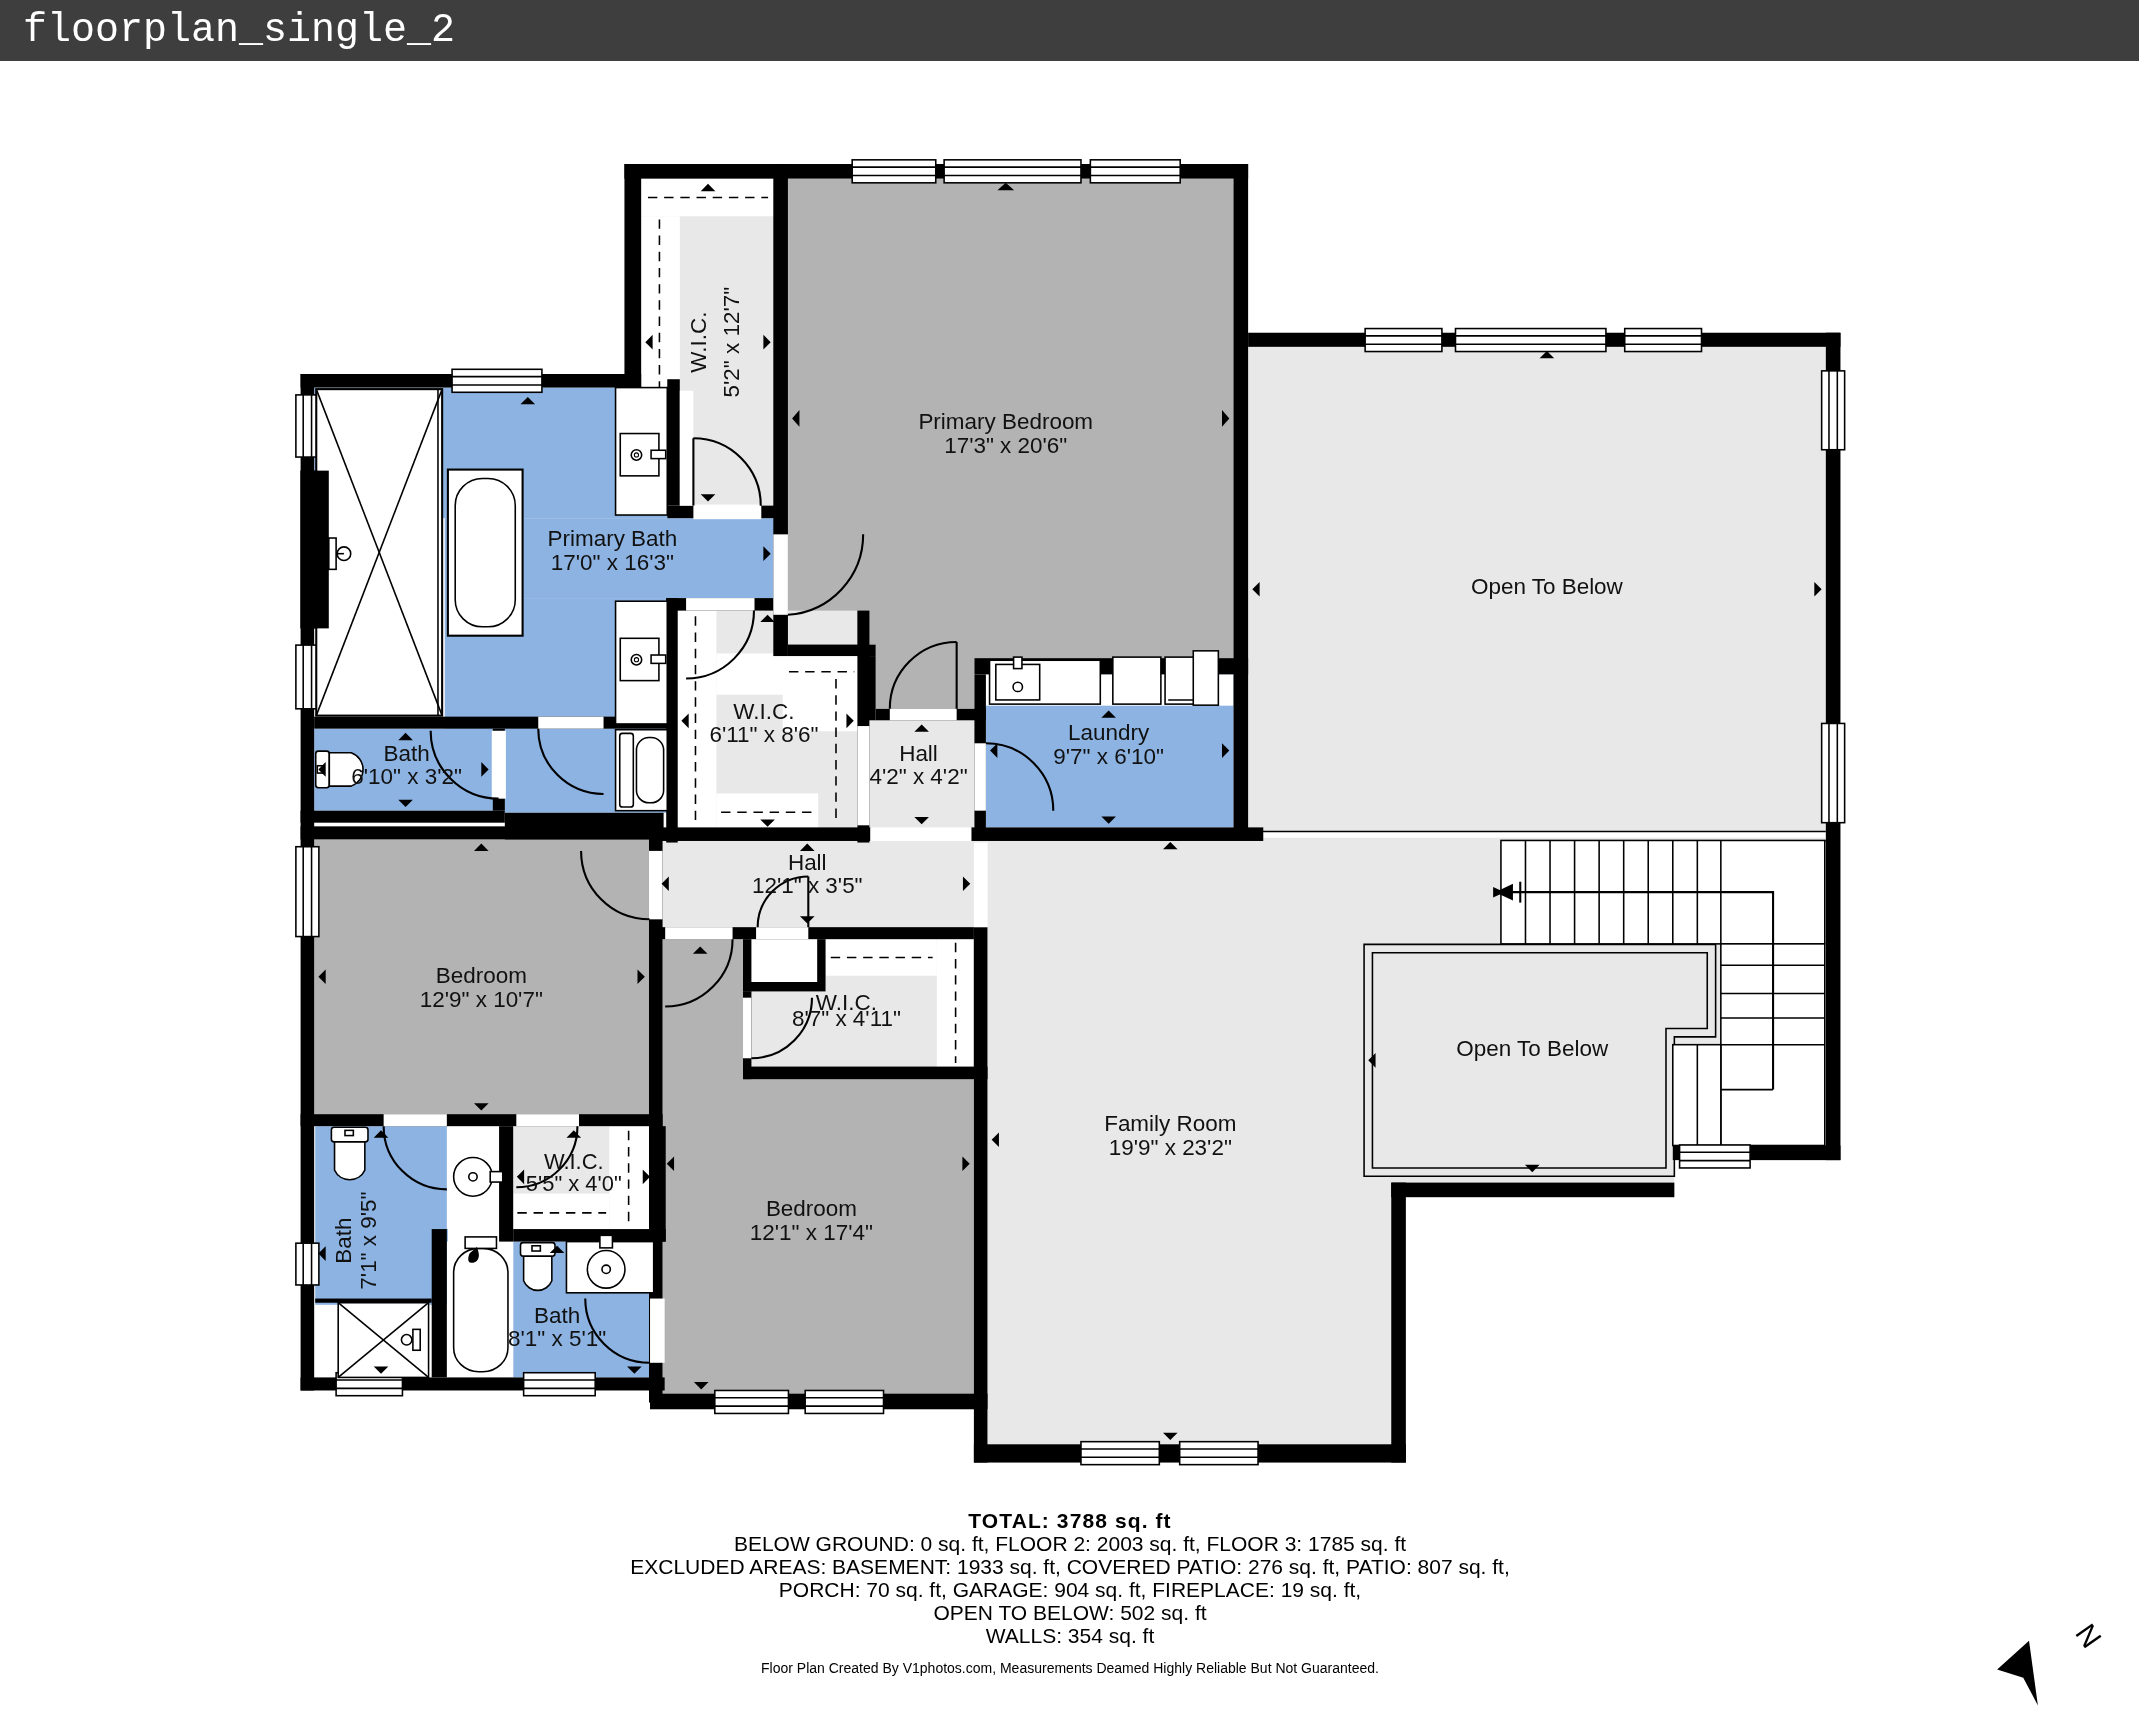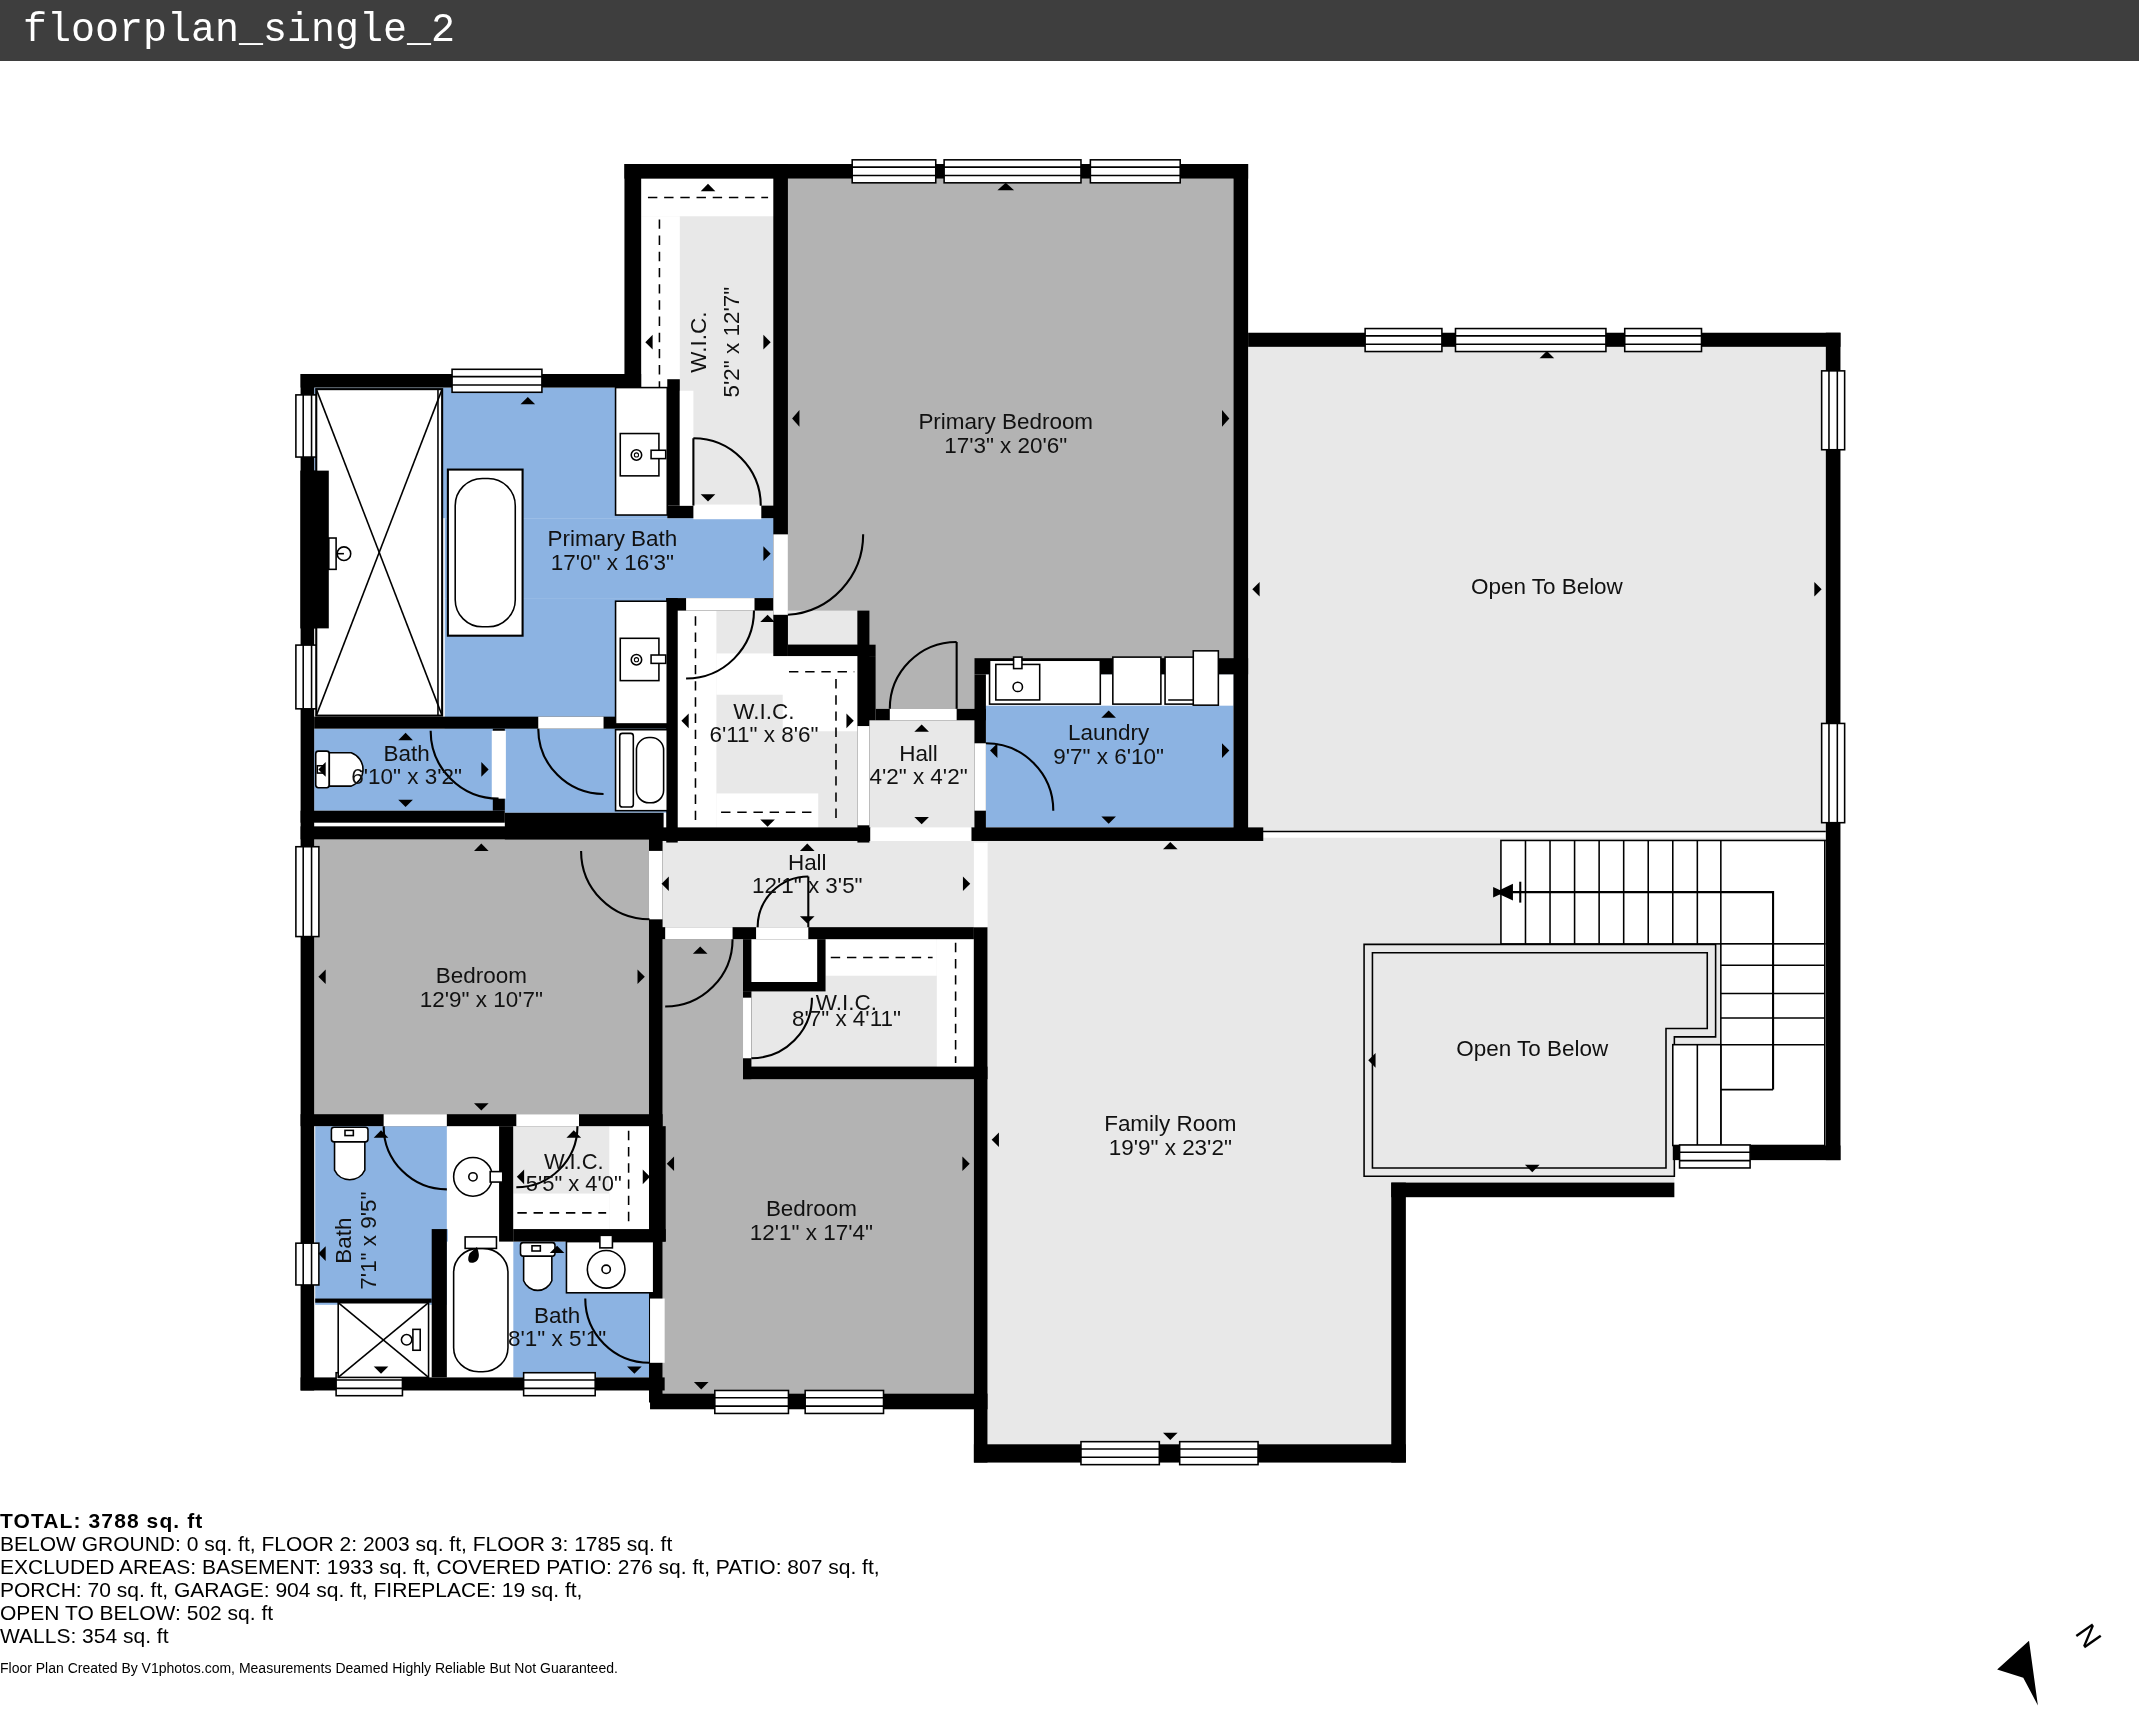--- a/index.html
+++ b/index.html
@@ -1,20 +1,20 @@
 <!DOCTYPE html>
 <html style="font-size:8.4px"><head>
 <meta charset="utf-8">
 <style>
   html,body{margin:0;padding:0;background:#ffffff;width:2140px;height:1730px;overflow:hidden;}
   *{font-family:"Liberation Sans", sans-serif;}
   #hdr{position:absolute;left:0;top:0;width:2140px;height:61px;background:#3e3e3e;color:#ffffff;
        display:flex;align-items:center;font-size:40px;padding-left:23px;box-sizing:border-box;font-family:Liberation Mono, monospace;}
   #plan{position:absolute;left:0;top:0;}
-  .ftxt{position:absolute;left:0;width:2140px;text-align:left;color:#000;}
+  .ftxt{position:absolute;left:0;width:2140px;text-align:center;color:#000;}
 </style>
 </head>
 <body>
 
 <div id="hdr">floorplan_single_2</div>
 <svg id="plan" width="2140" height="1730" viewBox="0 0 4096 3312">
 <g id="floors">
 
 <rect x="1227" y="342" width="256" height="626" fill="#e8e8e8"></rect>
 

